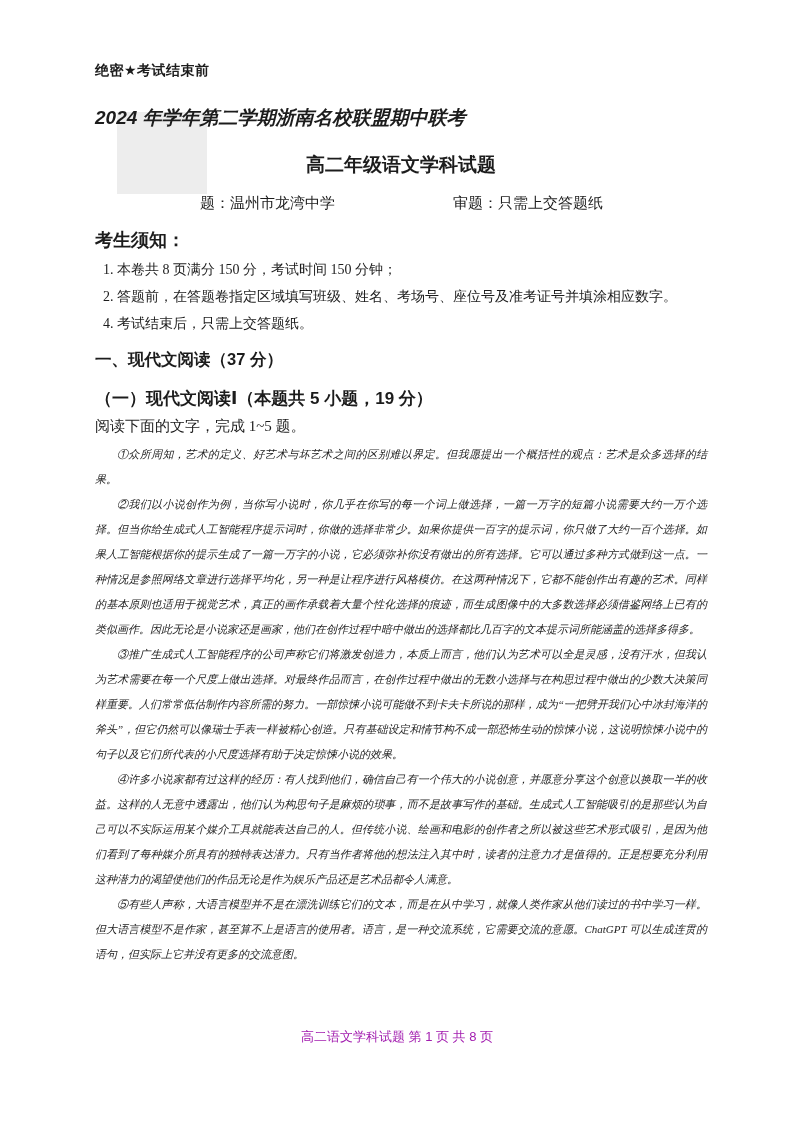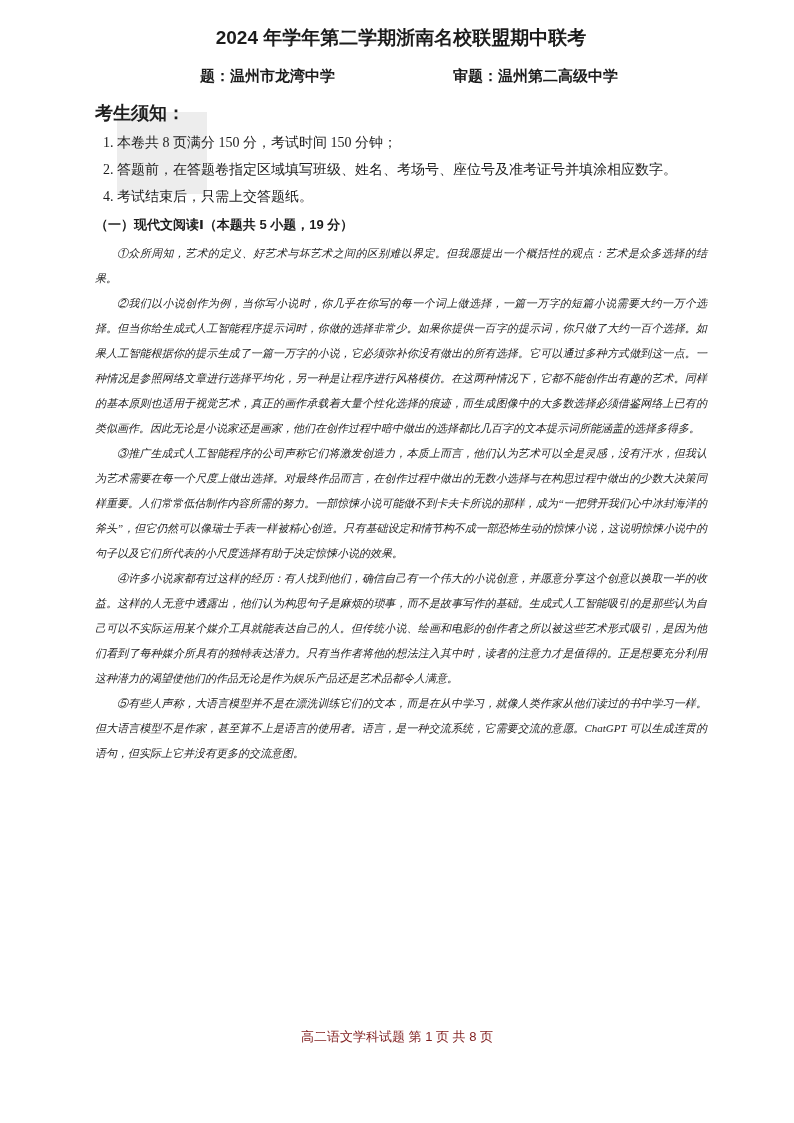--- a/index.html
+++ b/index.html
@@ -32,36 +32,36 @@
   }
   .classification {
     margin-top: 62px;
     font-family: "Liberation Sans", "DejaVu Sans", sans-serif;
     font-weight: bold;
     font-size: 14px;
     letter-spacing: 0.5px;
   }
   .exam-title {
     margin-top: 25px;
-    text-align: center;
     font-family: "Liberation Sans", "DejaVu Sans", sans-serif;
     font-weight: bold;
     font-size: 19px;
+    font-style: italic;
   }
   .exam-subtitle {
     margin-top: 21px;
     text-align: center;
     font-family: "Liberation Sans", "DejaVu Sans", sans-serif;
     font-weight: bold;
     font-size: 19px;
   }
   .setter-row {
     margin-top: 16px;
     font-family: "Liberation Sans", "DejaVu Sans", sans-serif;
-    font-weight: bold;
+    font-weight: normal;
     font-size: 15px;
     display: flex;
     text-align: right;
   }
   .setter-row .setter { margin-left: 105px; }
   .setter-row .reviewer { margin-left: 118px; }
   .notices-heading {
     margin-top: 15px;
     font-weight: bold;
     font-size: 18px;
@@ -77,24 +77,24 @@
     font-size: 14px;
   }
   .section-heading {
     margin-top: 9px;
     font-family: "Liberation Sans", "DejaVu Sans", sans-serif;
     font-weight: bold;
     font-size: 16.5px;
     line-height: 27px;
   }
   .subsection-heading {
-    margin-top: 1px;
+    margin-top: 12px;
     font-family: "Liberation Sans", "DejaVu Sans", sans-serif;
     font-weight: bold;
-    font-size: 13px;
+    font-size: 17px;
     line-height: 27px;
   }
   .reading-instruction {
     margin-top: 1px;
     font-size: 15px;
     line-height: 26px;
   }
   .passage {
     margin-top: 3px;
   }
@@ -107,52 +107,56 @@
     font-style: italic; 
   }
   .page-footer {
     position: absolute;
     left: 0;
     top: 1028px;
     width: 100%;
     text-align: center;
     font-family: "Liberation Sans", "DejaVu Sans", sans-serif;
     font-size: 13px;
-    color: #7f1d1d;
+    color: #a21caf;
   }
 </style>
 </head>
 <body>
 
 <div class="sheet">
 
   <div class="erased-watermark"></div>
 
   <div class="content">
 
+    <div class="classification">绝密★考试结束前</div>
 
     <div class="exam-title">2024 年学年第二学期浙南名校联盟期中联考</div>
 
+    <div class="exam-subtitle">高二年级语文学科试题</div>
 
     <div class="setter-row">
       <span class="setter">题：温州市龙湾中学</span>
-      <span class="reviewer">审题：温州第二高级中学</span>
+      <span class="reviewer">审题：只需上交答题纸</span>
     </div>
 
     <div class="notices-heading">考生须知：</div>
 
     <ul class="notice-list">
       <li>1. 本卷共 8 页满分 150 分，考试时间 150 分钟；</li>
       <li>2. 答题前，在答题卷指定区域填写班级、姓名、考场号、座位号及准考证号并填涂相应数字。</li>
       <li>4. 考试结束后，只需上交答题纸。</li>
     </ul>
 
+    <div class="section-heading">一、现代文阅读（37 分）</div>
 
     <div class="subsection-heading">（一）现代文阅读Ⅰ（本题共 5 小题，19 分）</div>
 
+    <div class="reading-instruction">阅读下面的文字，完成 1~5 题。</div>
 
     <div class="passage">
       <p>①众所周知，艺术的定义、好艺术与坏艺术之间的区别难以界定。但我愿提出一个概括性的观点：艺术是众多选择的结果。</p>
       <p>②我们以小说创作为例，当你写小说时，你几乎在你写的每一个词上做选择，一篇一万字的短篇小说需要大约一万个选择。但当你给生成式人工智能程序提示词时，你做的选择非常少。如果你提供一百字的提示词，你只做了大约一百个选择。如果人工智能根据你的提示生成了一篇一万字的小说，它必须弥补你没有做出的所有选择。它可以通过多种方式做到这一点。一种情况是参照网络文章进行选择平均化，另一种是让程序进行风格模仿。在这两种情况下，它都不能创作出有趣的艺术。同样的基本原则也适用于视觉艺术，真正的画作承载着大量个性化选择的痕迹，而生成图像中的大多数选择必须借鉴网络上已有的类似画作。因此无论是小说家还是画家，他们在创作过程中暗中做出的选择都比几百字的文本提示词所能涵盖的选择多得多。</p>
       <p>③推广生成式人工智能程序的公司声称它们将激发创造力，本质上而言，他们认为艺术可以全是灵感，没有汗水，但我认为艺术需要在每一个尺度上做出选择。对最终作品而言，在创作过程中做出的无数小选择与在构思过程中做出的少数大决策同样重要。人们常常低估制作内容所需的努力。一部惊悚小说可能做不到卡夫卡所说的那样，成为“一把劈开我们心中冰封海洋的斧头”，但它仍然可以像瑞士手表一样被精心创造。只有基础设定和情节构不成一部恐怖生动的惊悚小说，这说明惊悚小说中的句子以及它们所代表的小尺度选择有助于决定惊悚小说的效果。</p>
       <p>④许多小说家都有过这样的经历：有人找到他们，确信自己有一个伟大的小说创意，并愿意分享这个创意以换取一半的收益。这样的人无意中透露出，他们认为构思句子是麻烦的琐事，而不是故事写作的基础。生成式人工智能吸引的是那些认为自己可以不实际运用某个媒介工具就能表达自己的人。但传统小说、绘画和电影的创作者之所以被这些艺术形式吸引，是因为他们看到了每种媒介所具有的独特表达潜力。只有当作者将他的想法注入其中时，读者的注意力才是值得的。正是想要充分利用这种潜力的渴望使他们的作品无论是作为娱乐产品还是艺术品都令人满意。</p>
       <p>⑤有些人声称，大语言模型并不是在漂洗训练它们的文本，而是在从中学习，就像人类作家从他们读过的书中学习一样。但大语言模型不是作家，甚至算不上是语言的使用者。语言，是一种交流系统，它需要交流的意愿。ChatGPT 可以生成连贯的语句，但实际上它并没有更多的交流意图。</p>
     </div>
 
   </div>

